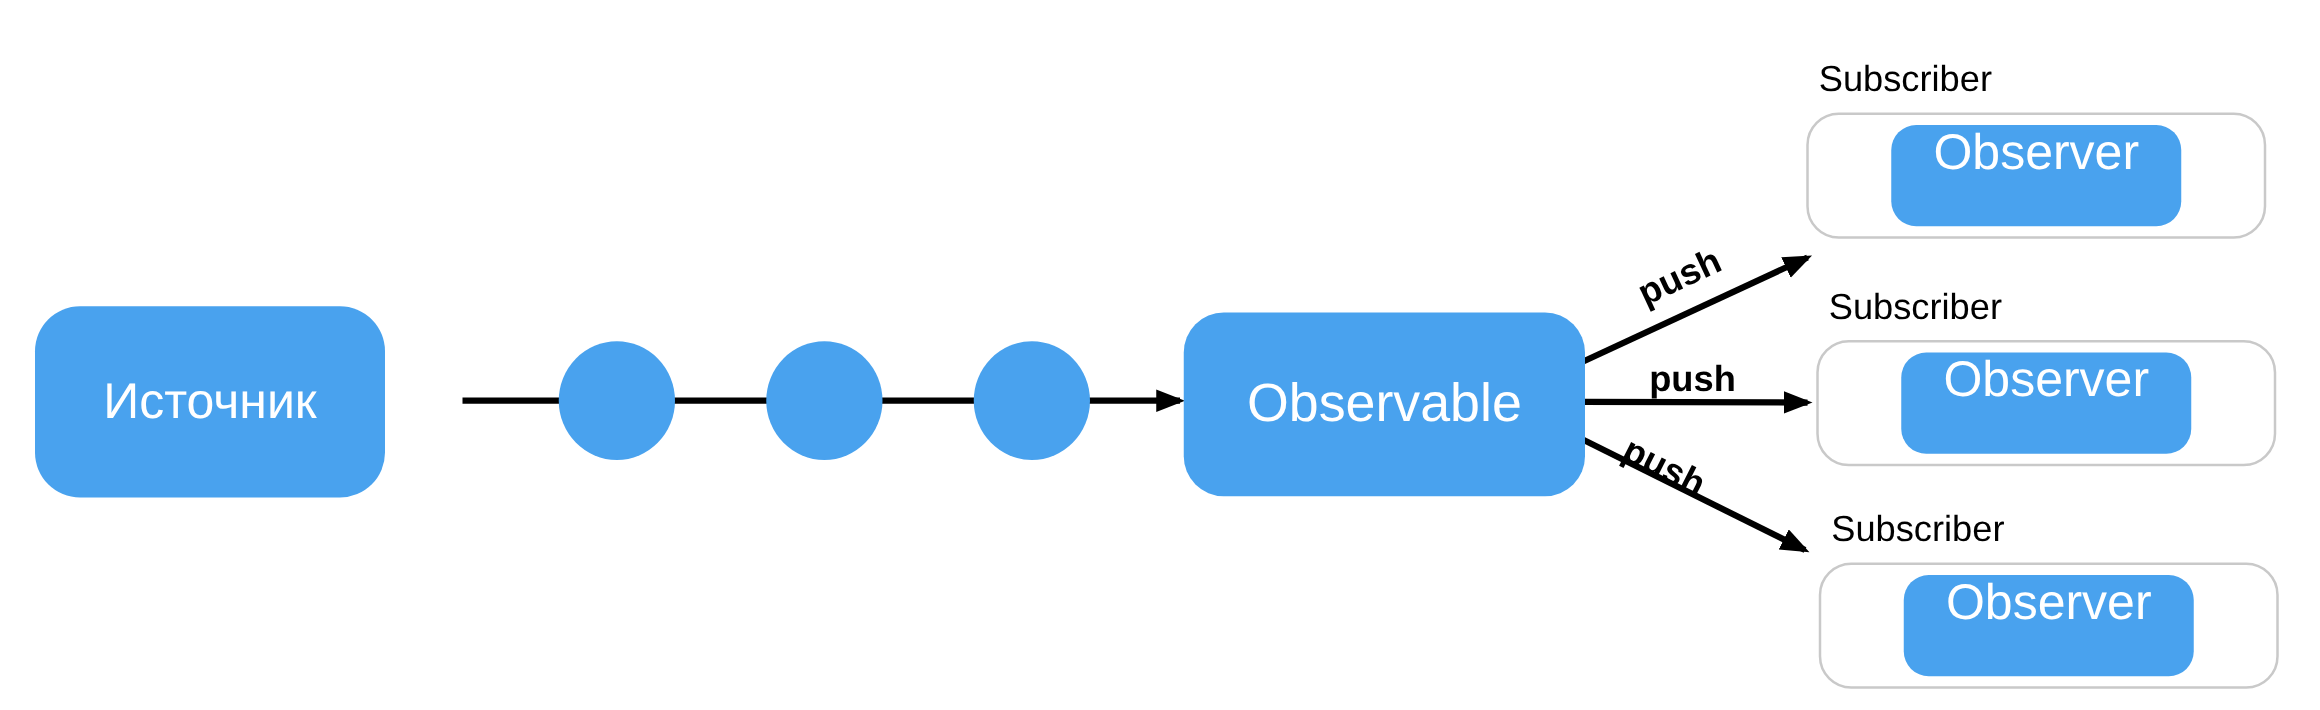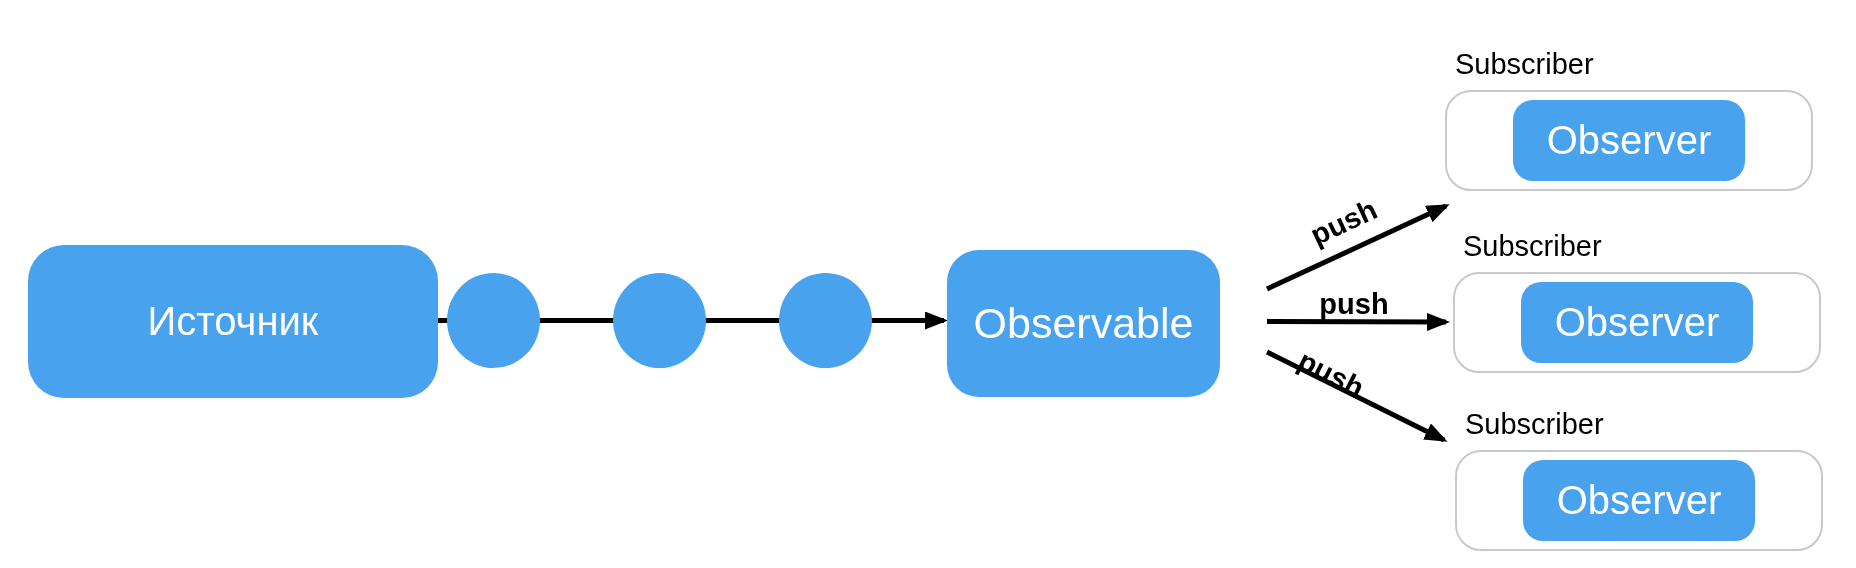--- a/index.html
+++ b/index.html
@@ -31,30 +31,30 @@
     position:absolute;
     background:var(--blue);
     color:var(--box-text);
     display:flex;
     align-items:center;
     justify-content:center;
     text-align:center;
   }
   .source-box{
     left:28px;top:245px;
-    width:410px;height:153px;
+    width:280px;height:153px;
     border-radius:36px;
     font-size:40px;
     line-height:51px;
     font-weight:400;
   }
   .source-box span{display:block;}
   .observable-box{
     left:947px;top:250px;
-    width:273px;height:147px;
+    width:321px;height:147px;
     border-radius:32px;
     font-size:43px;
     font-weight:400;
   }
   .event-dot{
     position:absolute;
     top:273px;
     width:93px;height:95px;
     border-radius:50%;
     background:var(--blue);
@@ -100,21 +100,21 @@
     justify-content:center;
   }
   .observer-btn{
     width:232px;height:81px;
     background:var(--blue);
     border-radius:20px;
     color:var(--box-text);
     font-size:40px;
     font-weight:400;
     display:flex;
-    align-items:center;
+    align-items:flex-start;
     justify-content:center;
   }
 </style>
 </head>
 <body>
 
 <div class="canvas">
 
   <svg class="connectors" viewBox="0 0 1856 568">
     <defs>

